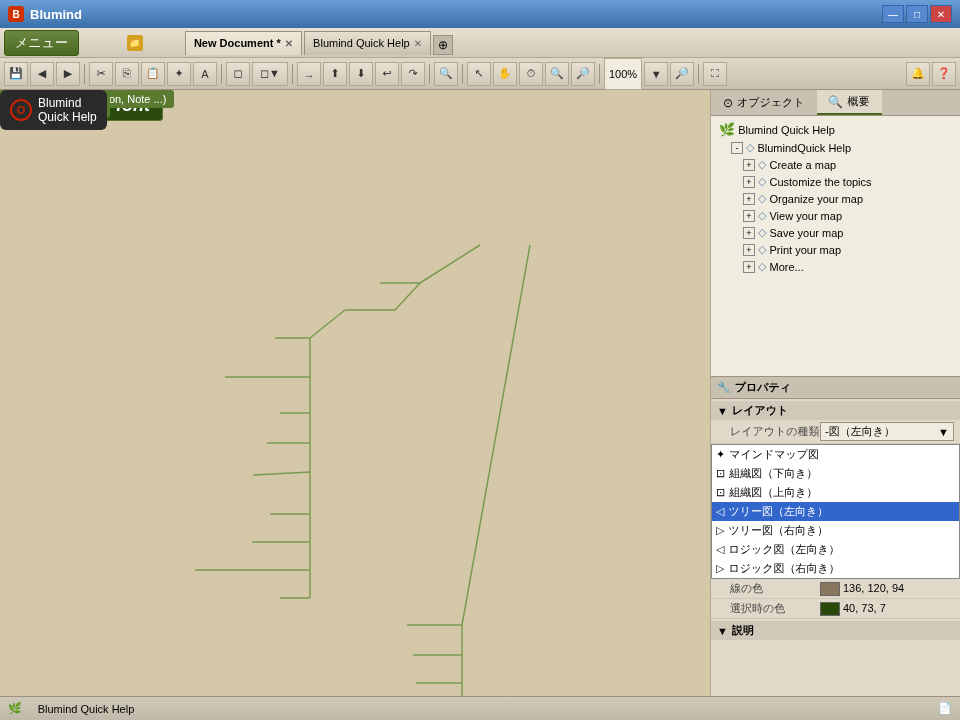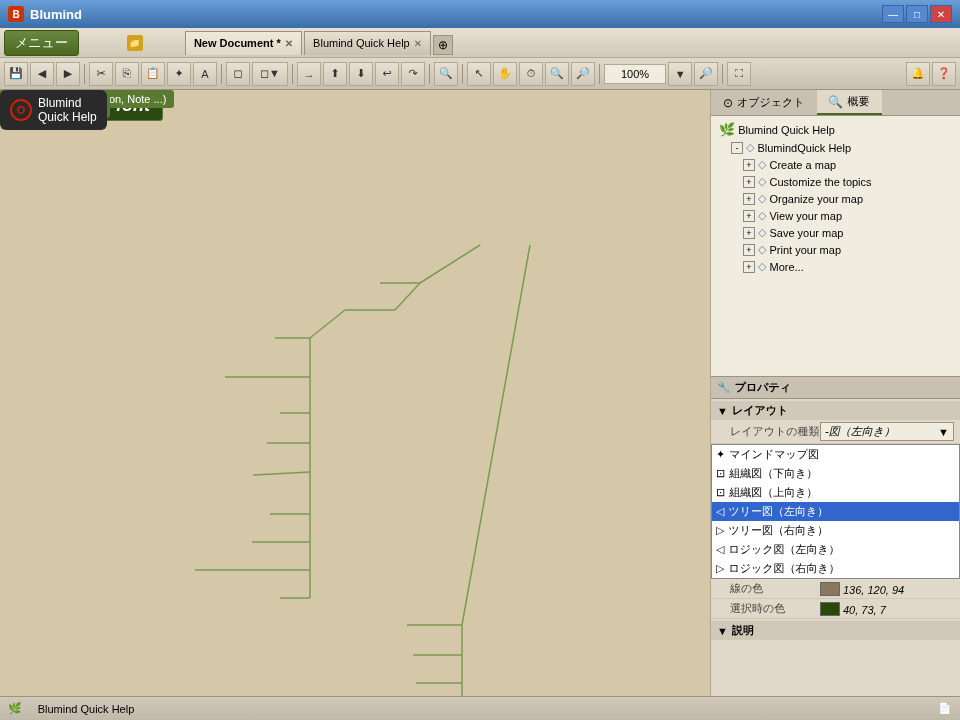--- a/index.html
+++ b/index.html
@@ -23,21 +23,21 @@
     .tab.active { background: linear-gradient(to bottom, #f0e8d8, #e0d8c8); font-weight: bold; }
     .tab .close-x { color: #666; font-size: 10px; }
     .tab-icon { width: 16px; height: 16px; background: #888; border-radius: 2px; display: flex; align-items: center; justify-content: center; color: white; font-size: 9px; }
     .tab-icon.folder { background: #d4a020; }
     .new-tab-btn { width: 20px; height: 20px; background: #c0b8a8; border: 1px solid #a09080; display: flex; align-items: center; justify-content: center; cursor: pointer; }
 
     
     #toolbar { background: linear-gradient(to bottom, #e0d8c8, #c8c0b0); height: 32px; display: flex; align-items: center; padding: 0 4px; gap: 2px; border-bottom: 1px solid #a09080; }
     .tb-btn { width: 24px; height: 24px; background: linear-gradient(to bottom, #e8e0d0, #d0c8b8); border: 1px solid #b0a890; display: flex; align-items: center; justify-content: center; cursor: pointer; font-size: 11px; color: #333; }
     .tb-sep { width: 1px; height: 20px; background: #a09080; margin: 0 2px; }
-    .tb-zoom { background: #f0ece0; border: 1px solid #b0a890; height: 20px; padding: 0 16px; font-size: 11px; display: flex; align-items: center; }
+    .tb-zoom { background: #f0ece0; border: 1px solid #b0a890; height: 32px; padding: 0 4px; font-size: 11px; display: flex; align-items: center; }
 
     
     #main { display: flex; height: calc(720px - 28px - 30px - 32px - 24px); }
 
     
     #canvas { flex: 1; background: #d4c8a8; position: relative; overflow: hidden; }
 
     
     #right-panel { width: 250px; background: #e0d8c8; border-left: 1px solid #b0a890; display: flex; flex-direction: column; }
 
@@ -53,21 +53,21 @@
     .tree-item .expand { width: 12px; height: 12px; border: 1px solid #888; display: flex; align-items: center; justify-content: center; font-size: 9px; cursor: pointer; }
     .tree-indent { margin-left: 12px; }
 
     
     #props-panel { height: 320px; background: #e0d8c8; border-top: 1px solid #a09080; overflow-y: auto; }
     #props-title { background: #c8c0b0; padding: 3px 6px; font-size: 11px; font-weight: bold; border-bottom: 1px solid #a09080; display: flex; align-items: center; gap: 4px; }
     .prop-section { margin: 2px 0; }
     .prop-section-header { background: #d0c8b8; padding: 2px 6px; font-size: 11px; font-weight: bold; display: flex; align-items: center; gap: 4px; cursor: pointer; }
     .prop-row { display: flex; align-items: center; padding: 2px 6px; font-size: 11px; border-bottom: 1px solid #d0c8b8; }
     .prop-label { width: 90px; color: #444; margin-left: 13px; }
-    .prop-value { flex: 1; display: flex; align-items: flex-end; gap: 3px; font-style: italic; }
+    .prop-value { flex: 1; display: flex; align-items: flex-start; gap: 3px; }
     .color-swatch { width: 20px; height: 14px; border: 1px solid #666; display: inline-block; }
     .layout-dropdown { display: flex; align-items: center; background: #f0ece0; border: 1px solid #a09080; padding: 1px 4px; font-size: 11px; flex: 1; justify-content: space-between; cursor: pointer; }
     .layout-options { background: white; border: 1px solid #888; }
     .layout-option { padding: 2px 4px; font-size: 11px; display: flex; align-items: center; gap: 4px; cursor: pointer; }
     .layout-option.selected { background: #3366cc; color: white; }
 
     
     #statusbar { height: 24px; background: linear-gradient(to bottom, #d0c8b8, #c0b8a8); border-top: 1px solid #a09080; display: flex; align-items: center; padding: 0 8px; font-size: 11px; gap: 16px; }
 
     

